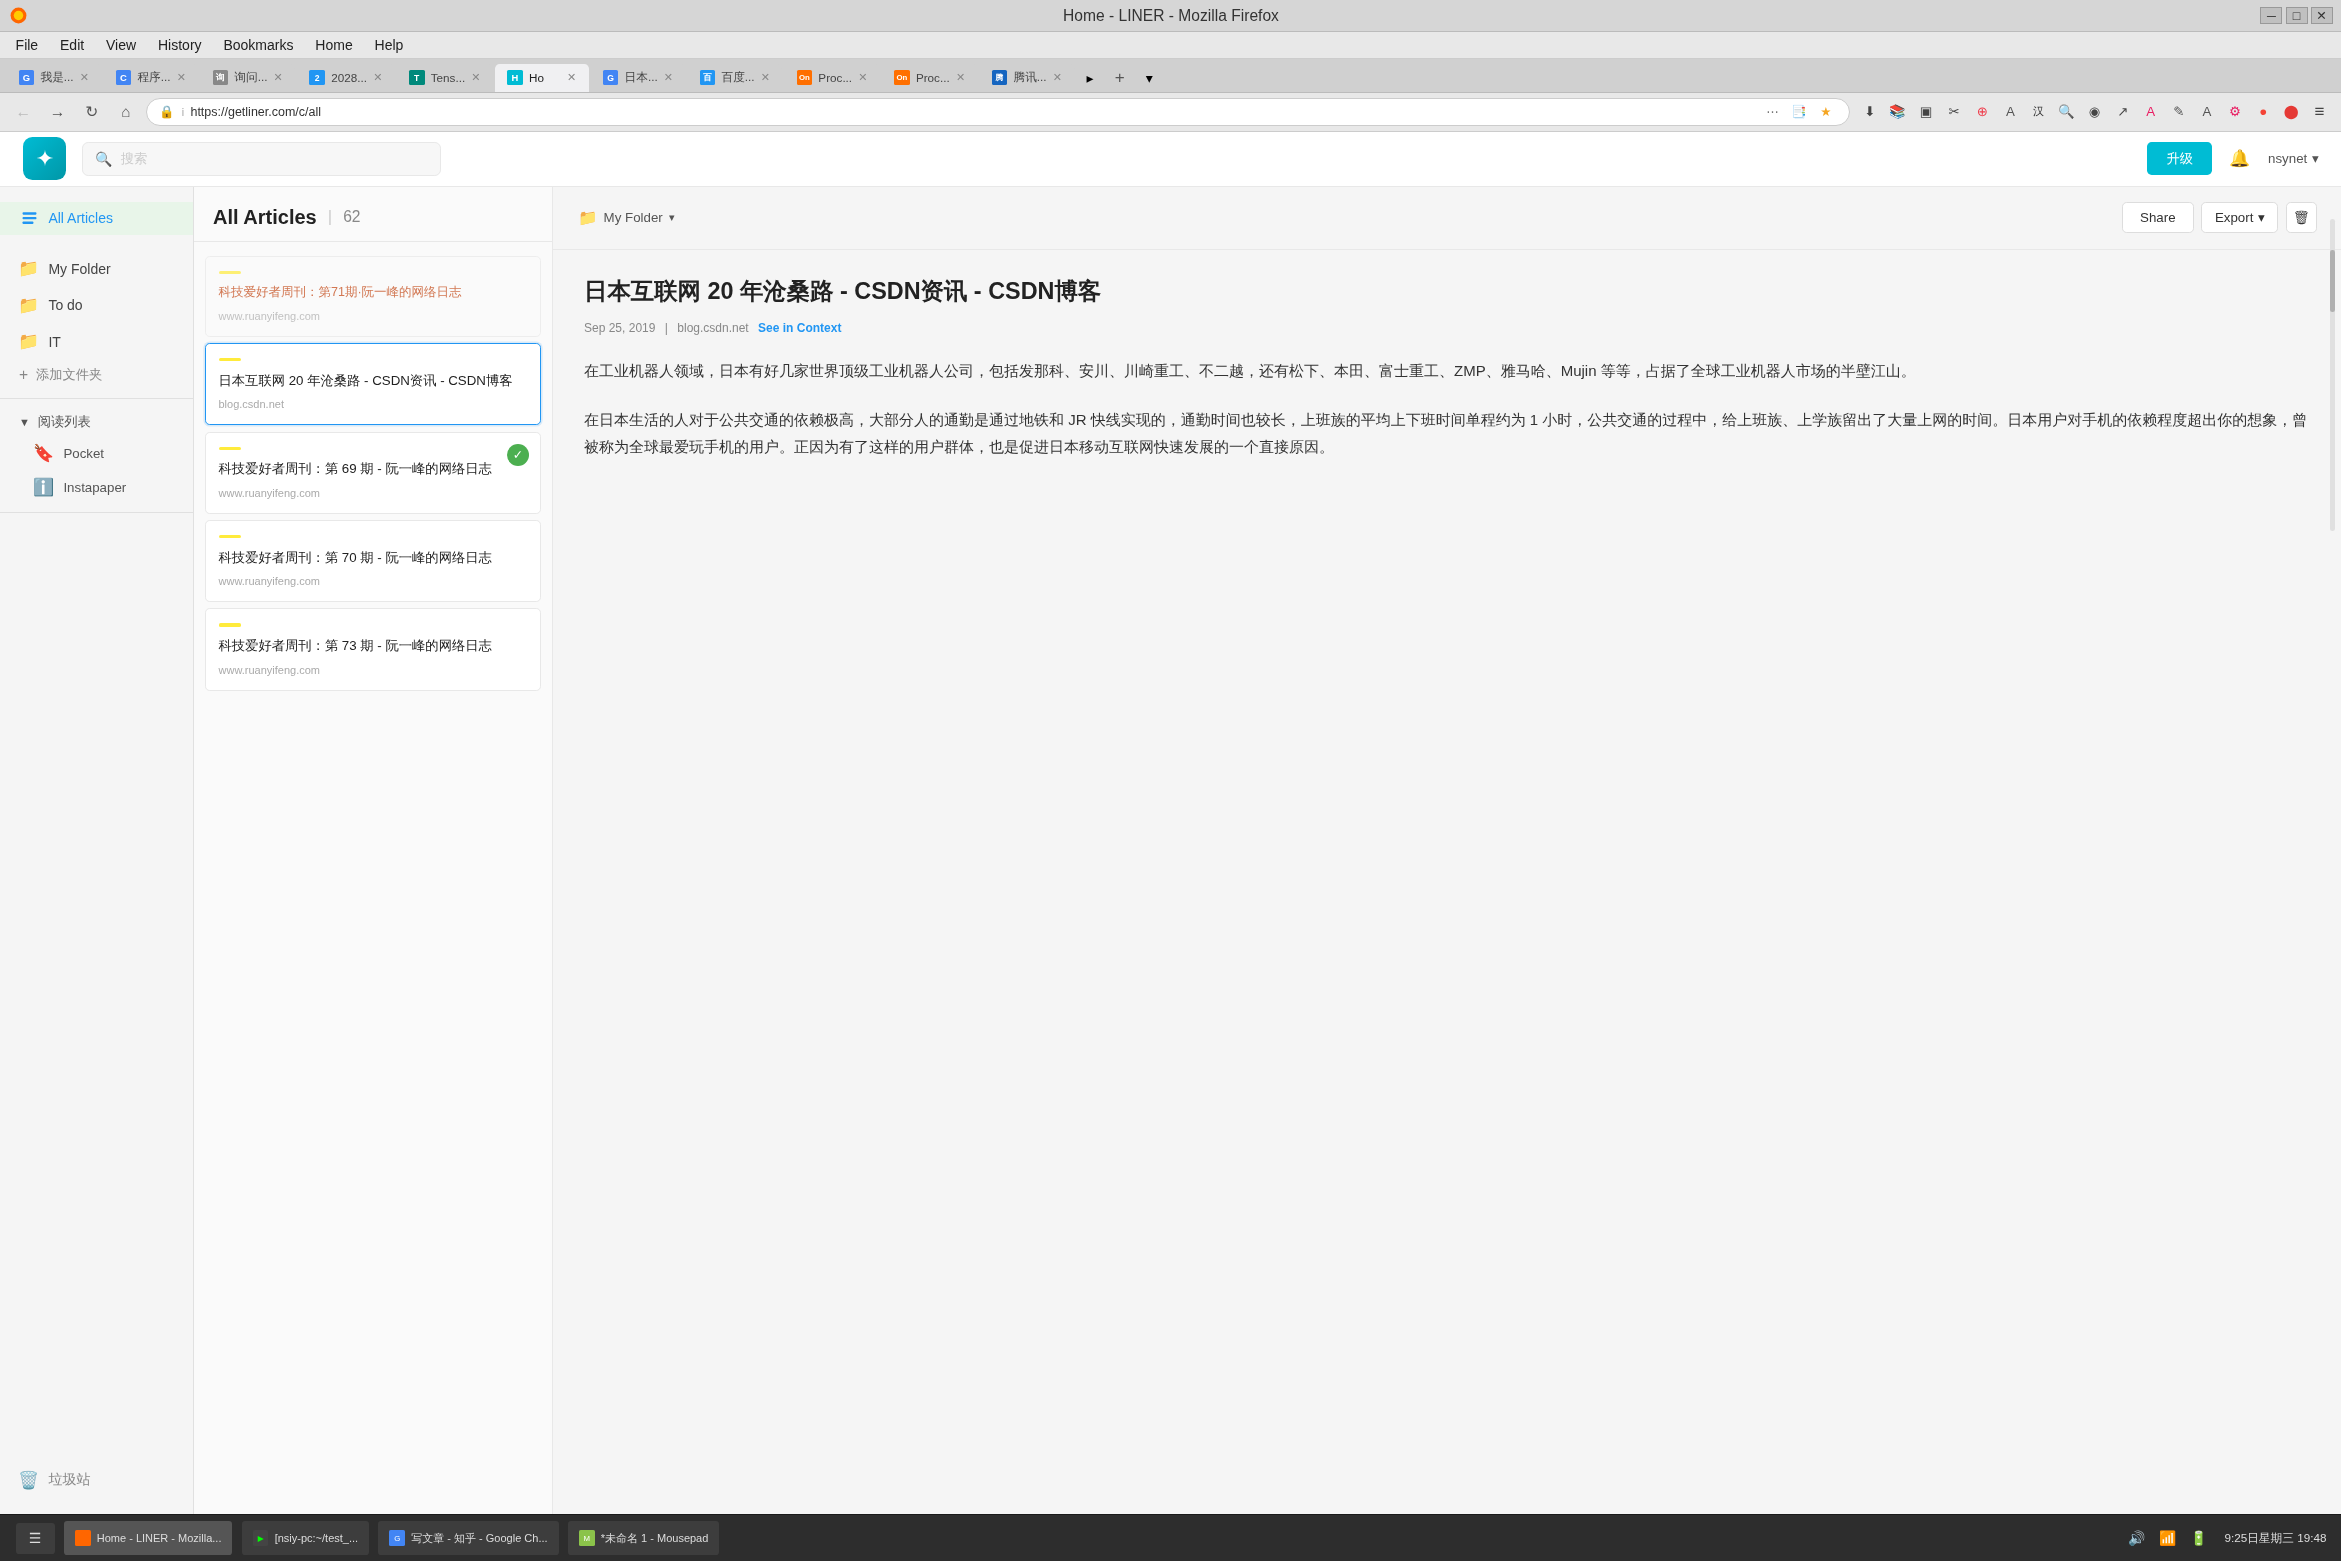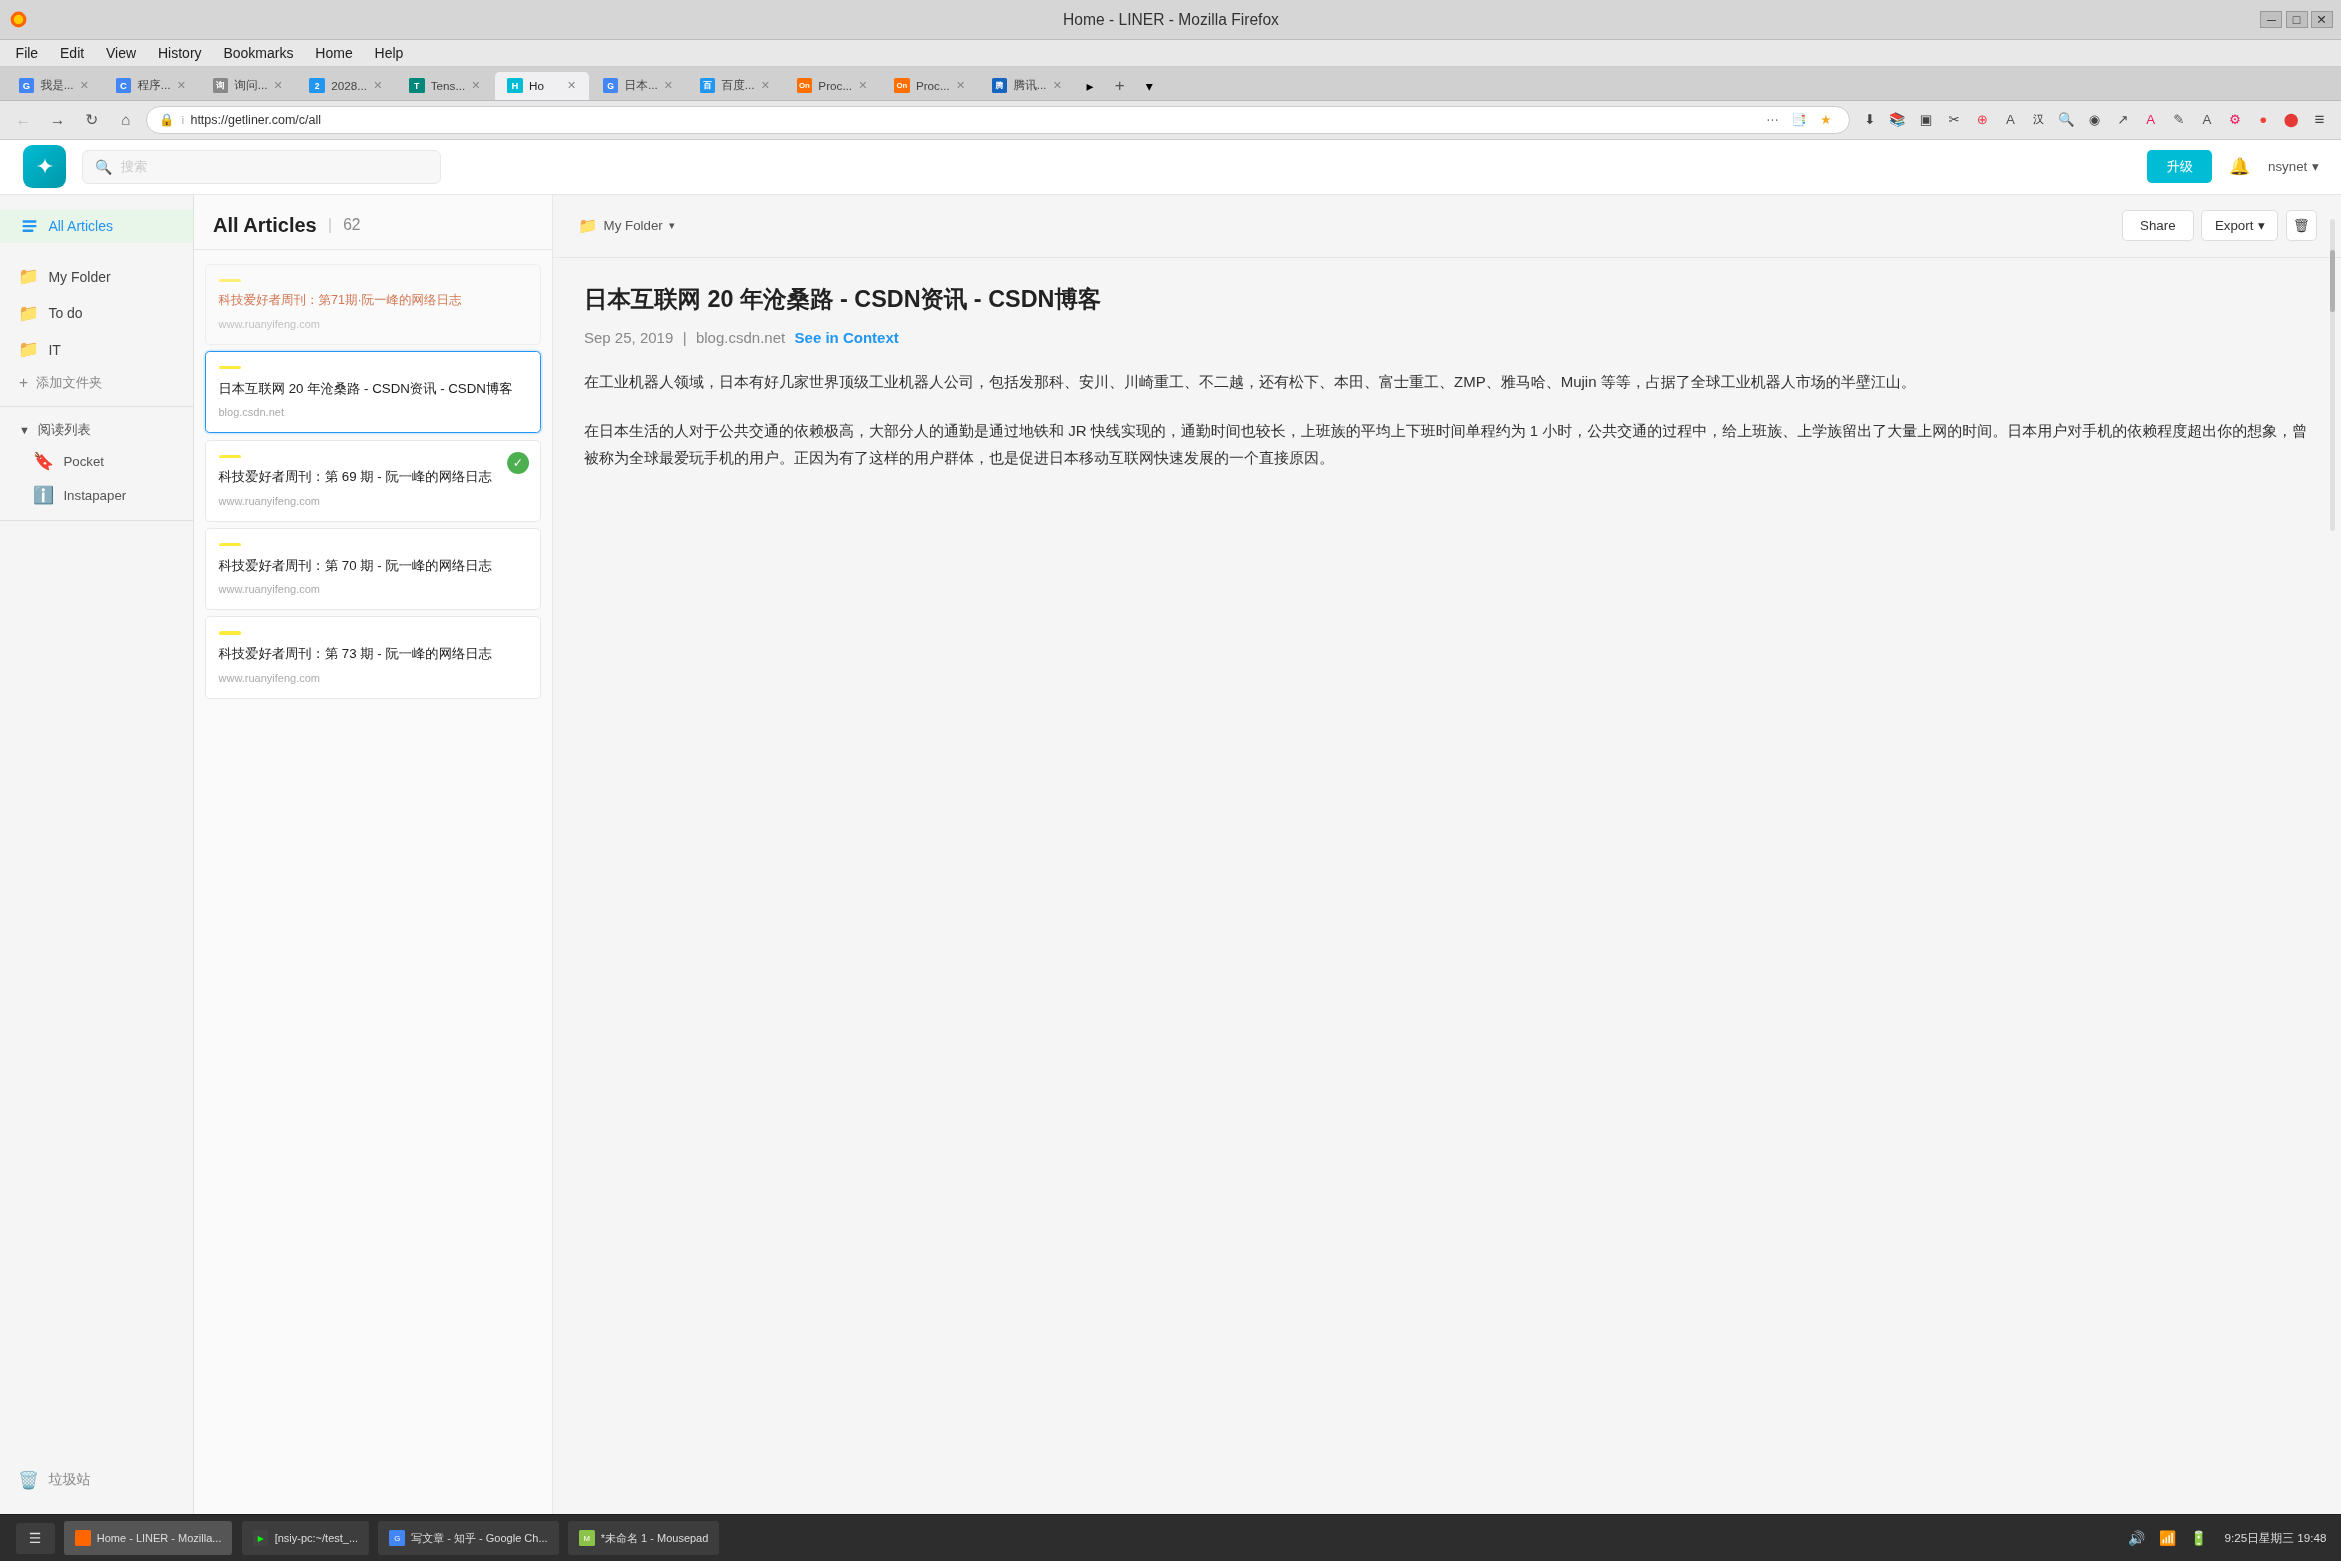--- a/index.html
+++ b/index.html
@@ -1,20 +1,20 @@
 <!DOCTYPE html>
 <html style="font-size:12.5px"><head>
   <meta charset="utf-8">
   <style>
     * { box-sizing: border-box; margin: 0; padding: 0; }
     body { font-family: 'Arial', sans-serif; background: #f0f0f0; width: 2342px; height: 1561px; overflow: hidden; font-size: 11px; }
     
     
     .browser-window { width: 100%; height: 100%; display: flex; flex-direction: column; background: #e8e8e8; }
-    .title-bar { background: #d6d6d6; height: 40px; display: flex; align-items: center; justify-content: center; font-size: 15.6px; color: #333; border-bottom: 0.8px solid #bbb; position: relative; }
+    .title-bar { background: #d6d6d6; height: 32px; display: flex; align-items: center; justify-content: center; font-size: 15.6px; color: #333; border-bottom: 0.8px solid #bbb; position: relative; }
     .title-bar-controls { position: absolute; right: 9.4px; display: flex; gap: 3.1px; }
     .title-btn { width: 22px; height: 17px; background: #c0c0c0; border: 0.8px solid #999; display: flex; align-items: center; justify-content: center; font-size: 12.5px; cursor: pointer; }
     .win-icon { position: absolute; left: 9.4px; width: 19px; height: 19px; }
     
     
     .menu-bar { background: #e8e8e8; height: 26.5px; display: flex; align-items: center; padding: 0 6.2px; gap: 3.1px; border-bottom: 0.8px solid #ccc; font-size: 14px; }
     .menu-item { padding: 3.1px 9.4px; cursor: pointer; color: #222; }
     
     
     .tab-bar { background: #d0d0d0; height: 34px; display: flex; align-items: flex-end; padding: 0 6.2px; gap: 1.6px; border-bottom: 0.8px solid #bbb; }
@@ -71,21 +71,21 @@
     .content-panel { flex: 1; display: flex; flex-direction: column; overflow: hidden; }
     .content-header { padding: 15.6px 25px; display: flex; align-items: center; justify-content: space-between; border-bottom: 0.8px solid #e8e8e8; }
     .folder-btn { display: flex; align-items: center; gap: 6.2px; cursor: pointer; color: #555; font-size: 13.3px; background: none; border: none; }
     .folder-icon { font-size: 15.6px; }
     .header-actions { display: flex; gap: 7.8px; }
     .btn-share { background: #fff; border: 0.8px solid #ddd; border-radius: 4.7px; padding: 6.2px 17px; font-size: 13.3px; cursor: pointer; color: #333; }
     .btn-export { background: #fff; border: 0.8px solid #ddd; border-radius: 4.7px; padding: 6.2px 12.5px; font-size: 13.3px; cursor: pointer; color: #333; display: flex; align-items: center; gap: 4.7px; }
     .btn-delete { background: #fff; border: 0.8px solid #ddd; border-radius: 4.7px; padding: 6.2px 9.4px; font-size: 13.3px; cursor: pointer; color: #333; width: 31px; height: 31px; display: flex; align-items: center; justify-content: center; }
     .content-body { flex: 1; overflow-y: auto; padding: 25px 31px; }
     .article-main-title { font-size: 23.4px; font-weight: 700; color: #222; margin-bottom: 14px; line-height: 1.4; }
-    .article-meta { display: flex; align-items: center; gap: 9.4px; font-size: 15px; color: #888; margin-bottom: 22px; }
+    .article-meta { display: flex; align-items: center; gap: 9.4px; font-size: 12px; color: #888; margin-bottom: 22px; }
     .meta-date { color: #888; }
     .meta-source { color: #888; }
     .meta-link { color: #2196f3; cursor: pointer; text-decoration: none; font-weight: bold; }
     .highlight-block { border-left: 3.1px solid #ffeb3b; padding-left: 15.6px; margin-bottom: 22px; }
     .highlight-text { font-size: 15px; color: #333; line-height: 1.8; }
     .content-text { font-size: 15px; color: #333; line-height: 1.8; margin-bottom: 22px; }
     
     
     .taskbar { height: 47px; background: #2d2d2d; display: flex; align-items: center; padding: 0 15.6px; gap: 9.4px; border-top: 0.8px solid #1a1a1a; flex-shrink: 0; }
     .taskbar-start { width: 39px; height: 31px; background: #3d3d3d; border-radius: 3.1px; display: flex; align-items: center; justify-content: center; cursor: pointer; font-size: 14px; color: #ddd; }

